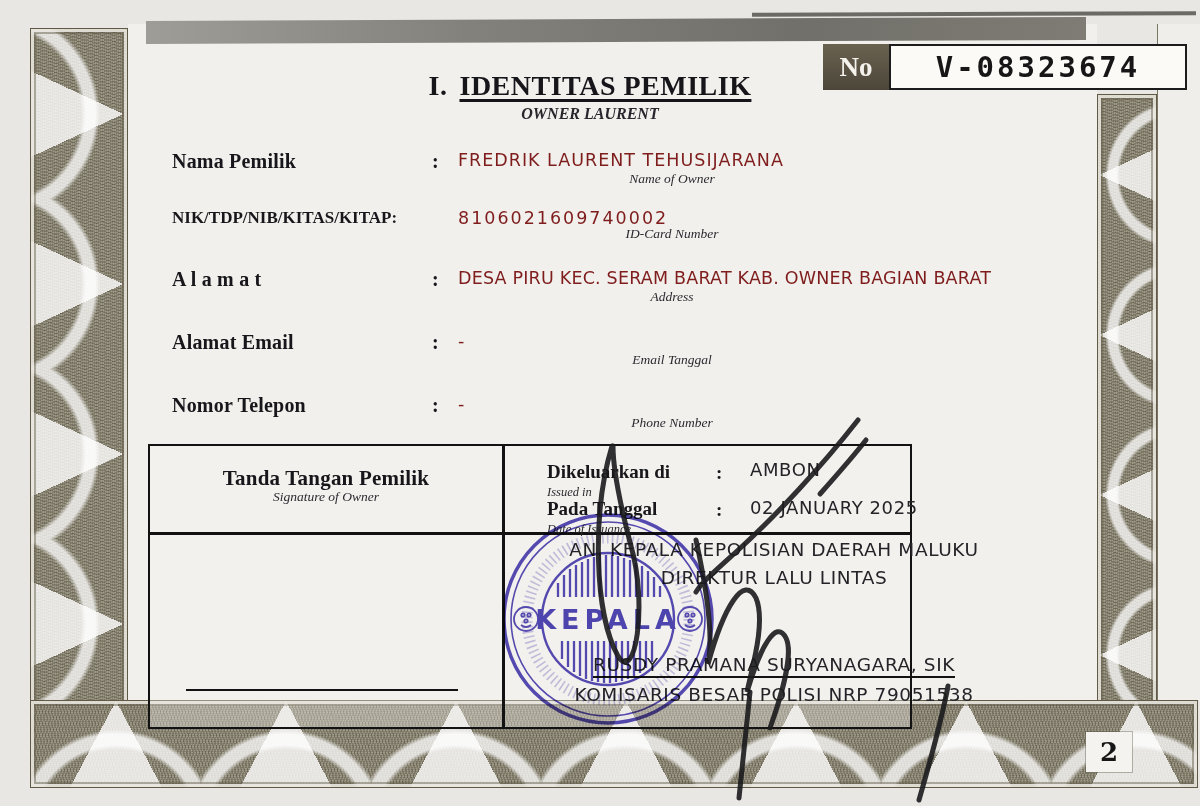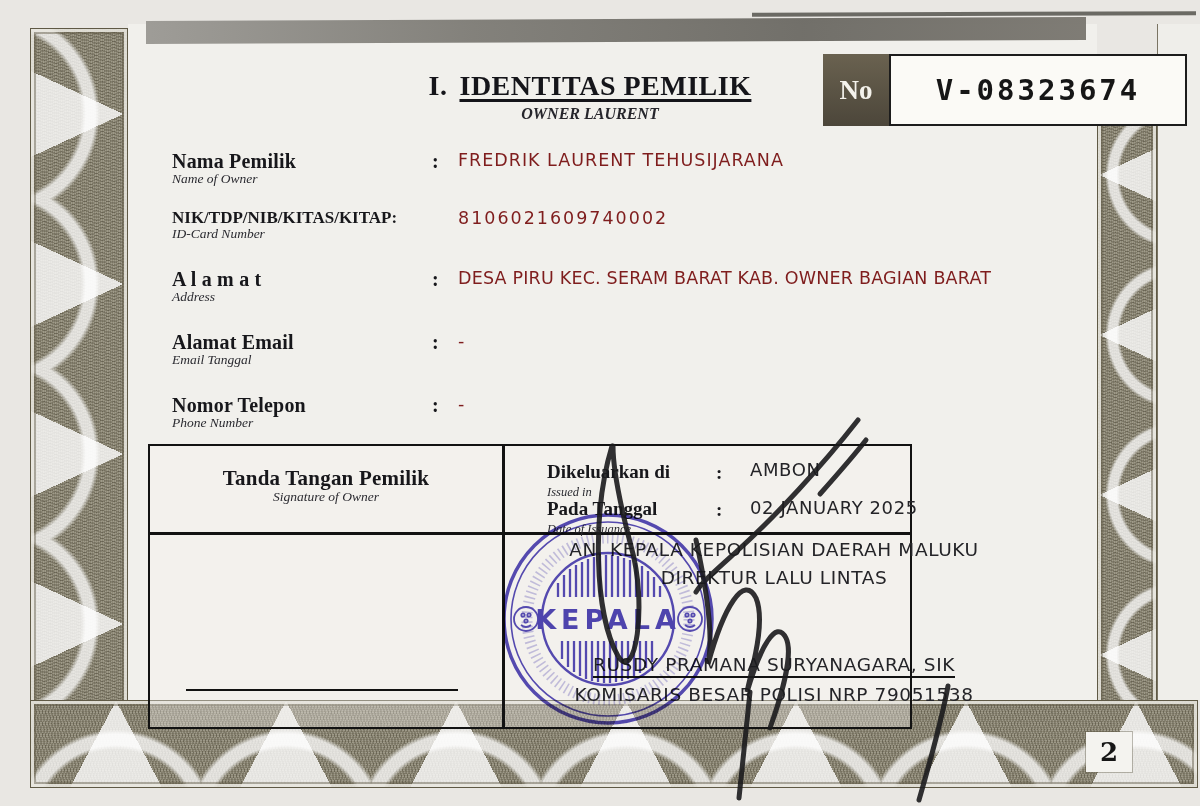--- a/index.html
+++ b/index.html
@@ -36,34 +36,34 @@
     background-image:
       radial-gradient(circle at 140% 50%, rgba(0,0,0,0) 52%, rgba(255,255,255,.75) 55%, rgba(255,255,255,.75) 62%, rgba(0,0,0,0) 65%),
       conic-gradient(from 65deg at 2% 50%, rgba(255,255,255,.8) 0 50deg, rgba(0,0,0,0) 50deg),
       repeating-linear-gradient(15deg, rgba(55,50,35,.28) 0 1px, rgba(0,0,0,0) 1px 3px),
       repeating-linear-gradient(-15deg, rgba(55,50,35,.22) 0 1px, rgba(0,0,0,0) 1px 3px),
       repeating-linear-gradient(90deg, rgba(255,255,255,.14) 0 1px, rgba(0,0,0,0) 1px 2px);
     background-size:100% 160px,100% 160px,auto,auto,auto;background-repeat:repeat-y;}
   .content-paper{position:absolute;left:128px;top:24px;width:969px;height:676px;background:#f1f0ec;}
   .right-margin-paper{position:absolute;left:1157px;top:24px;width:43px;height:676px;background:#efeeea;border-left:1px solid #7a7463;}
   
-  .serial{position:absolute;left:823px;top:54px;height:72px;display:flex;}
+  .serial{position:absolute;left:823px;top:44px;height:46px;display:flex;}
   .serial-label{width:66px;background:linear-gradient(#6a6250,#4c463a);color:#f4f2ec;
     font:700 27px "Liberation Serif",serif;display:flex;align-items:center;justify-content:center;}
   .serial-value{width:298px;background:#fbfaf6;border:2.5px solid #1c1c1c;color:#161616;
     font:700 29px "DejaVu Sans Mono",monospace;letter-spacing:3px;display:flex;align-items:center;justify-content:center;box-sizing:border-box;}
   
   .title-wrap{position:absolute;left:340px;top:70px;width:500px;text-align:center;color:#15151a;}
   .title-line{font:700 28px "Liberation Serif",serif;letter-spacing:.5px;}
   .title-line .ttl{text-decoration:underline;text-underline-offset:4px;text-decoration-thickness:3px;margin-left:12px;text-align:center;}
   .subtitle{font:700 italic 16px "Liberation Serif",serif;margin-top:3px;color:#26262c;}
   
   .field-row{position:absolute;left:172px;width:1000px;}
   .f-label{font:700 20px "Liberation Serif",serif;color:#17171b;letter-spacing:.2px;}
-  .f-sub{font:italic 13.5px "Liberation Serif",serif;color:#2a2a30;margin-top:-2px;}
+  .f-sub{font:italic 13.5px "Liberation Serif",serif;color:#2a2a30;margin-top:-2px;text-align:center;}
   .f-colon{position:absolute;left:260px;top:0;font:700 20px "Liberation Serif",serif;color:#17171b;}
   .f-value{position:absolute;left:286px;top:0;font:17.5px "DejaVu Sans",sans-serif;color:#7f1d1d;letter-spacing:1px;white-space:nowrap;}
   .nik .f-label{font-size:17px;letter-spacing:0;}
   
   .sig-table{position:absolute;left:148px;top:444px;width:764px;height:285px;border:2.5px solid #121212;box-sizing:border-box;background:rgba(245,244,240,.35);}
   .v-div{position:absolute;left:352px;top:0;bottom:0;width:2.5px;background:#121212;}
   .h-div{position:absolute;left:0;right:0;top:86px;height:2.5px;background:#121212;}
   .sig-head{position:absolute;left:0;top:20px;width:352px;text-align:center;}
   .sig-head .f-label{font-size:21px;}
   .sig-line{position:absolute;left:36px;top:243px;width:272px;border-top:2.5px solid #121212;}

